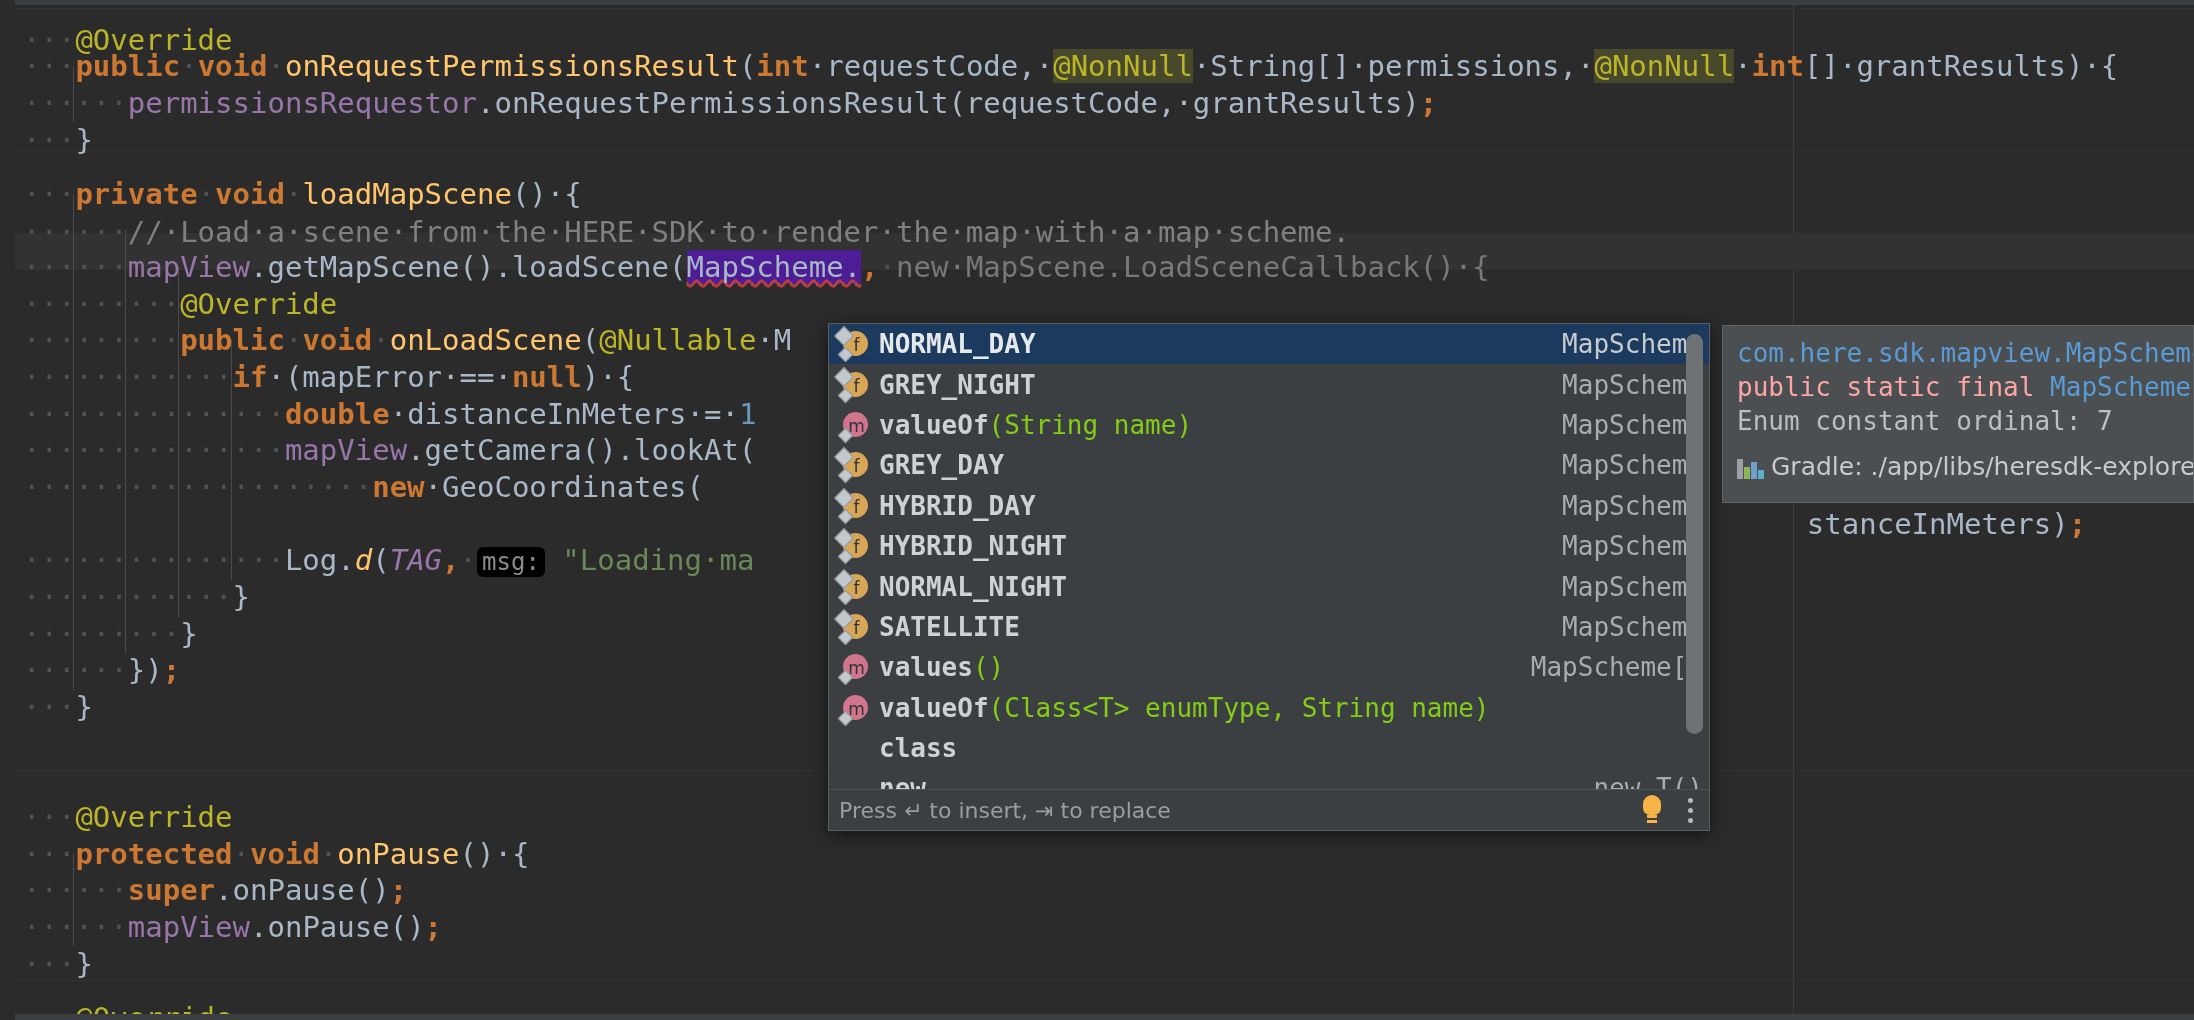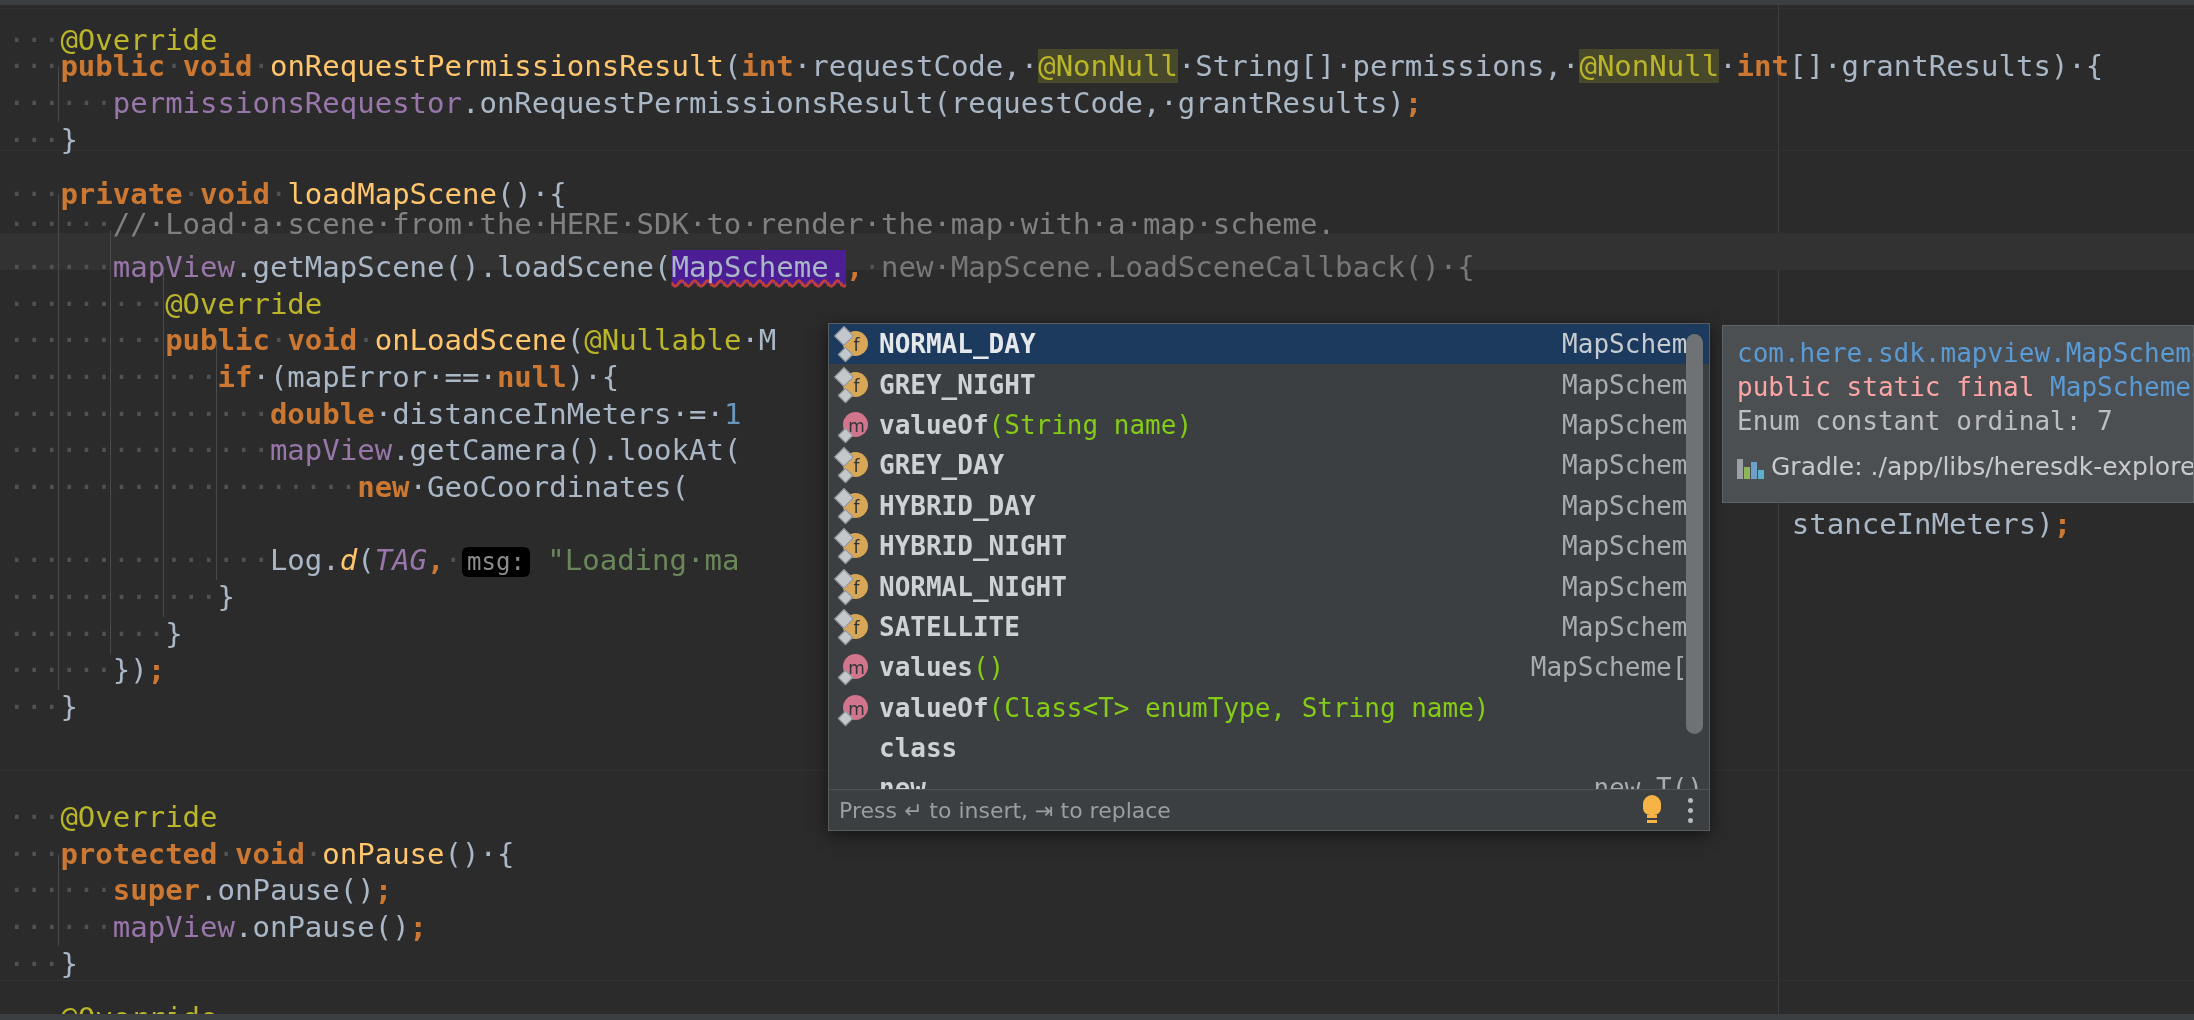--- a/index.html
+++ b/index.html
@@ -10,20 +10,21 @@
     font-family: "DejaVu Sans Mono", monospace;
   }
 
   
   #editor {
     position: absolute; inset: 0;
     background: #2b2b2b;
     font-family: "DejaVu Sans Mono", monospace;
     font-size: 29px;
     line-height: 36.6px;
+    margin-left: 15px;
   }
 
   
   .sep {
     position: absolute; left: 0; right: 0; height: 1px;
     background: #323232;
   }
 
   
   .curline {
@@ -260,21 +261,21 @@
       <div class="iguide" style="left: 163px; top: 267px; height: 350px;"></div>
       <div class="iguide" style="left: 216px; top: 340px; height: 240px;"></div>
       <div class="iguide" style="left: 58px; top: 854px; height: 92px;"></div>
     </div>
   <div id="code-layer">
       <div class="line" style="top: 22px;"><span class="ws">···</span><span class="ann">@Override</span></div>
       <div class="line" style="top: 48px;"><span class="ws">···</span><span class="kw">public</span><span class="ws">·</span><span class="kw">void</span><span class="ws">·</span><span class="mth">onRequestPermissionsResult</span><span class="txt">(</span><span class="kw">int</span><span class="txt">·requestCode,·</span><span class="annhl">@NonNull</span><span class="txt">·String[]·permissions,·</span><span class="annhl">@NonNull</span><span class="txt">·</span><span class="kw">int</span><span class="txt">[]·grantResults)·{</span></div>
       <div class="line" style="top: 85px;"><span class="ws">···</span><span class="ws">···</span><span class="fld">permissionsRequestor</span><span class="txt">.onRequestPermissionsResult(requestCode,·grantResults)</span><span class="kw">;</span></div>
       <div class="line" style="top: 122px;"><span class="ws">···</span><span class="txt">}</span></div>
       <div class="line" style="top: 176px;"><span class="ws">···</span><span class="kw">private</span><span class="ws">·</span><span class="kw">void</span><span class="ws">·</span><span class="mth">loadMapScene</span><span class="txt">()·{</span></div>
-      <div class="line" style="top: 206px;"><span class="ws">···</span><span class="ws">···</span><span class="cmt">//·Load·a·scene·from·the·HERE·SDK·to·render·the·map·with·a·map·scheme.</span></div>
+      <div class="line" style="top: 214px;"><span class="ws">···</span><span class="ws">···</span><span class="cmt">//·Load·a·scene·from·the·HERE·SDK·to·render·the·map·with·a·map·scheme.</span></div>
       <div class="line" style="top: 249px;"><span class="ws">···</span><span class="ws">···</span><span class="fld">mapView</span><span class="txt">.getMapScene().loadScene(</span><span class="sel-bg err-squiggle">MapScheme.</span><span class="kw">,</span><span class="ws">·</span><span class="dim">new·MapScene.LoadSceneCallback()·{</span></div>
       <div class="line" style="top: 286px;"><span class="ws">···</span><span class="ws">······</span><span class="ann">@Override</span></div>
       <div class="line" style="top: 322px;"><span class="ws">···</span><span class="ws">······</span><span class="kw">public</span><span class="ws">·</span><span class="kw">void</span><span class="ws">·</span><span class="mth">onLoadScene</span><span class="txt">(</span><span class="ann">@Nullable</span><span class="txt">·M</span></div>
       <div class="line" style="top: 359px;"><span class="ws">···</span><span class="ws">·········</span><span class="kw">if</span><span class="txt">·(mapError·</span><span class="txt">==</span><span class="txt">·</span><span class="kw">null</span><span class="txt">)·{</span></div>
       <div class="line" style="top: 396px;"><span class="ws">···</span><span class="ws">············</span><span class="kw">double</span><span class="txt">·distanceInMeters·</span><span class="txt">=</span><span class="txt">·</span><span class="num">1</span></div>
       <div class="line" style="top: 432px;"><span class="ws">···</span><span class="ws">············</span><span class="fld">mapView</span><span class="txt">.getCamera().lookAt(</span></div>
       <div class="line" style="top: 469px;"><span class="ws">···</span><span class="ws">·················</span><span class="kw">new</span><span class="txt">·GeoCoordinates(</span></div>
       <div class="line" style="top: 528px; text-align: center;"><span class="ws">···</span><span class="ws">·········</span><span class="txt">}·</span><span class="kw">else</span><span class="txt">·{</span></div>
       <div class="line" style="top: 542px;"><span class="ws">···</span><span class="ws">············</span><span class="txt">Log</span><span class="txt">.</span><span class="mth italic">d</span><span class="txt">(</span><span class="fld italic">TAG</span><span class="kw">,</span><span class="ws">·</span><span class="hint">msg:</span><span class="txt"> </span><span class="str">"Loading·ma</span></div>
       <div class="line" style="top: 579px;"><span class="ws">···</span><span class="ws">·········</span><span class="txt">}</span></div>

